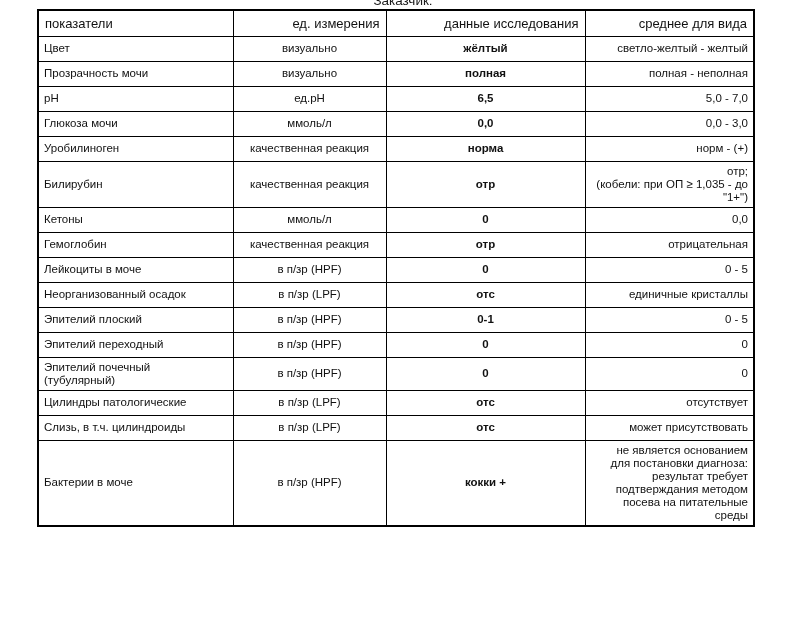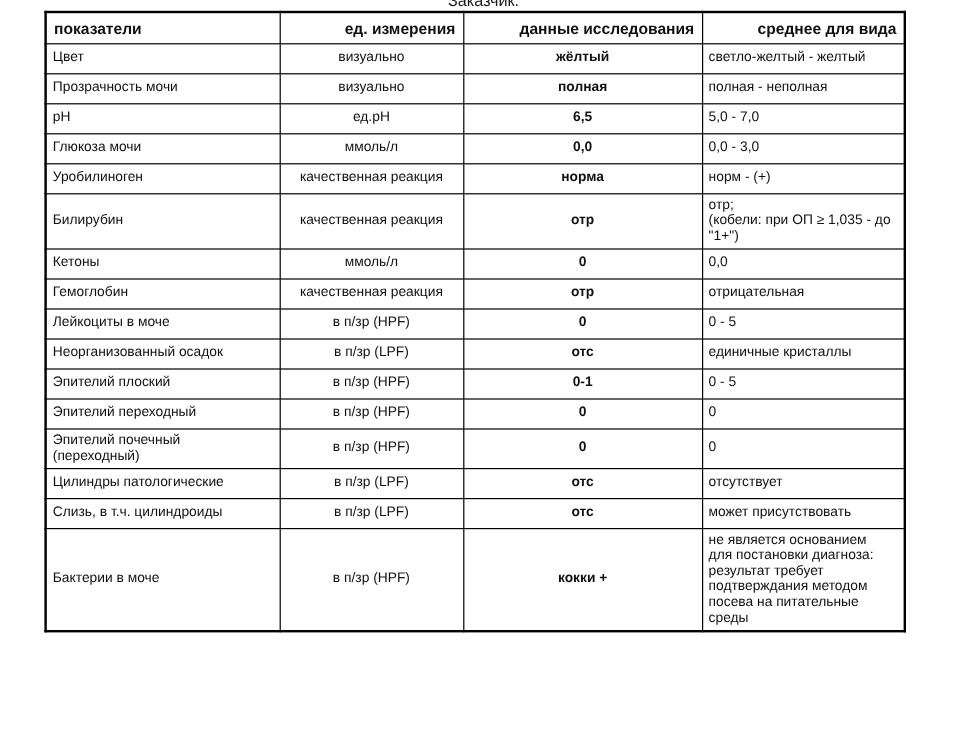--- a/index.html
+++ b/index.html
@@ -30,37 +30,37 @@
     table-layout: fixed;
     border: 2px solid #000;
   }
   table.lab th, table.lab td {
     border: 1.5px solid #000;
     vertical-align: middle;
     white-space: pre-line;
   }
   table.lab th {
     font-size: 13px;
-    font-weight: bold;
+    font-weight: normal;
     height: 26px;
     padding: 3px 6px;
     margin-top: 36px;
   }
   th.h0 { text-align: left; padding-left: 10px; }
   th.h1, th.h2, th.h3 { text-align: right; }
   table.lab td {
     font-size: 11.5px;
     line-height: 13px;
     height: 25px;
     padding: 3px 5px;
   }
   td.c0 { text-align: left; padding-left: 9px; }
   td.c1 { text-align: center; }
   td.c2 { text-align: center; font-weight: bold; }
-  td.c3 { text-align: left; line-height: 12.5px; }
+  td.c3 { text-align: right; line-height: 12.5px; }
 </style>
 </head>
 <body>
 
 <div class="top-label">Заказчик:</div>
 
 <table class="lab">
   <colgroup>
     <col style="width:195px">
     <col style="width:153px">
@@ -145,21 +145,21 @@
         <td class="c3">0 - 5</td>
       </tr>
       <tr>
         <td class="c0">Эпителий переходный</td>
         <td class="c1">в п/зр (HPF)</td>
         <td class="c2">0</td>
         <td class="c3">0</td>
       </tr>
       <tr>
         <td class="c0">Эпителий почечный
-(переходный)</td>
+(тубулярный)</td>
         <td class="c1">в п/зр (HPF)</td>
         <td class="c2">0</td>
         <td class="c3">0</td>
       </tr>
       <tr>
         <td class="c0">Цилиндры патологические</td>
         <td class="c1">в п/зр (LPF)</td>
         <td class="c2">отс</td>
         <td class="c3">отсутствует</td>
       </tr>

